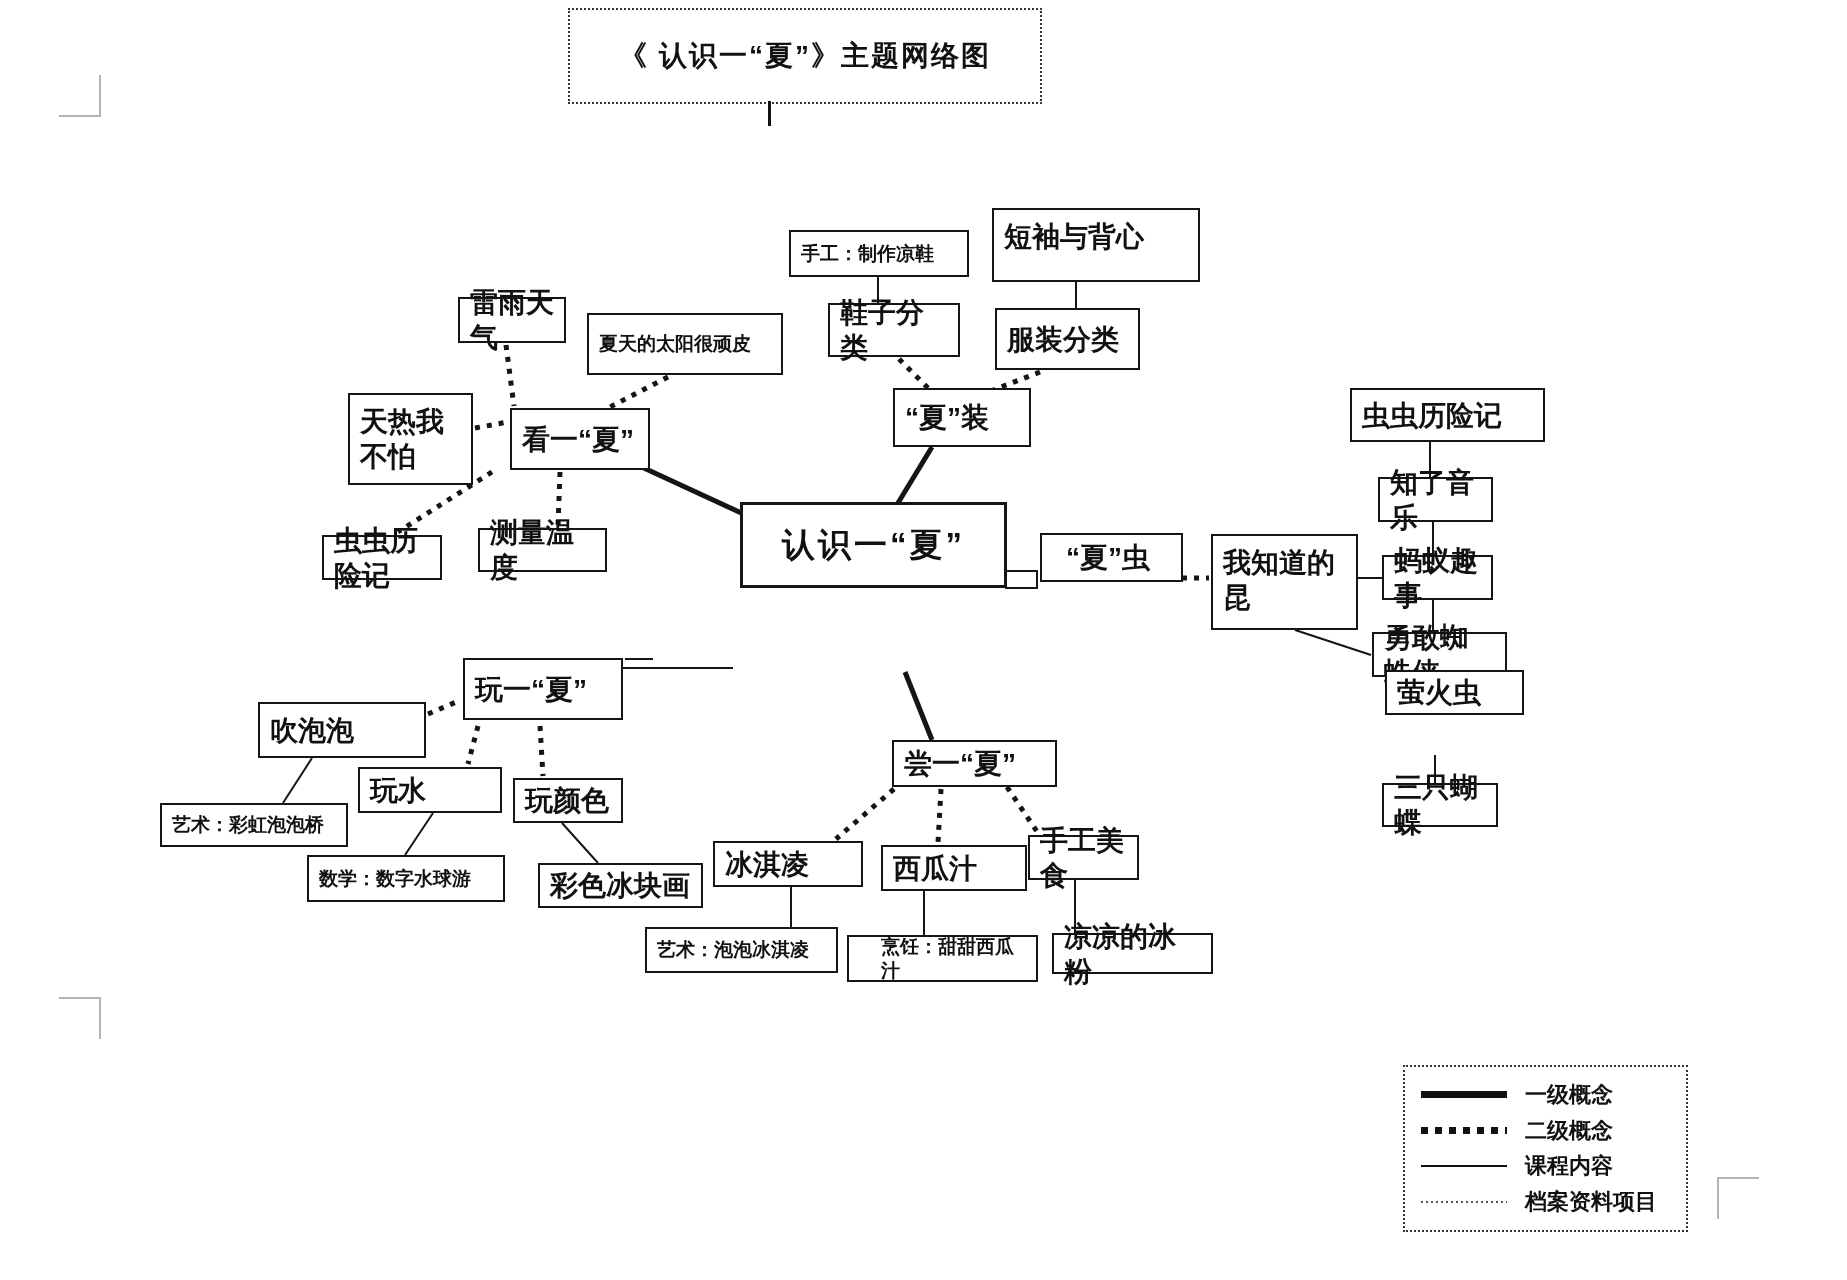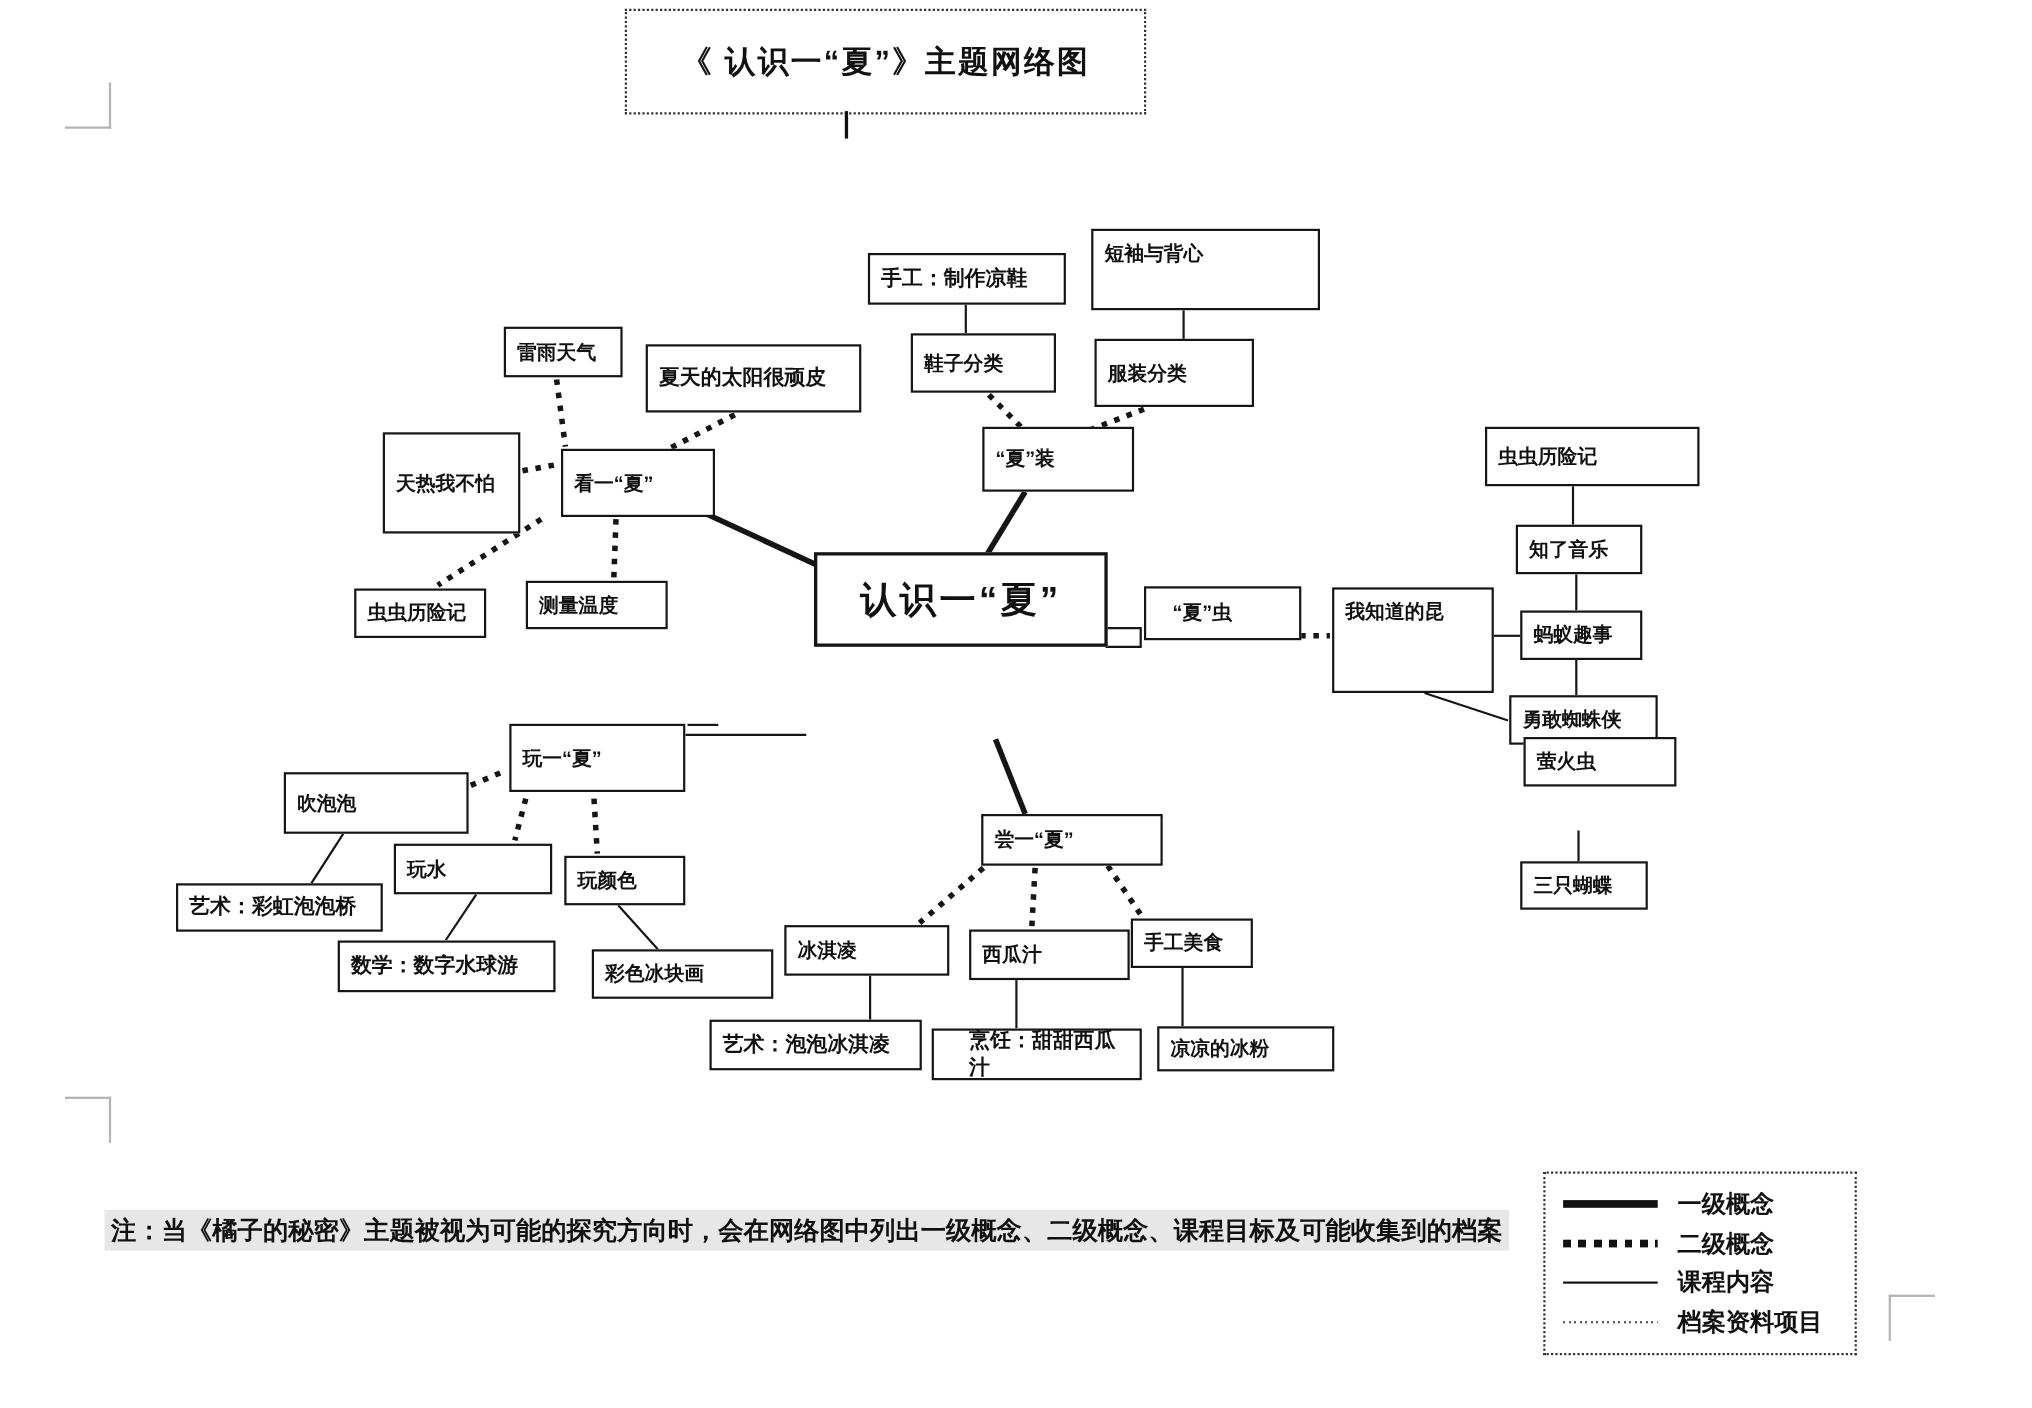--- a/index.html
+++ b/index.html
@@ -9,21 +9,21 @@
   }
   #edges{position:absolute;left:0;top:0;z-index:1;pointer-events:none;}
   .edge{fill:none;stroke:#151515;stroke-linecap:butt;}
   .edge.primary{stroke-width:5;}
   .edge.secondary{stroke-width:5;stroke-dasharray:5 7;}
   .edge.course{stroke-width:2;}
 
   .node{
     position:absolute;z-index:2;background:#fff;border:2px solid #151515;
     display:flex;align-items:center;box-sizing:border-box;
-    padding:2px 10px;font-size:18px;font-weight:700;line-height:1.25;
+    padding:2px 10px;font-size:28px;font-weight:700;line-height:1.25;
   }
   .node.center{font-size:33px;font-weight:800;border-width:3px;justify-content:center;letter-spacing:3px;}
   .node.top{align-items:flex-start;padding-top:9px;}
   .node.small{font-size:19px;}
 
   #title-box{
     position:absolute;left:568px;top:8px;width:470px;height:92px;z-index:2;
     border:2px dotted #333;background:#fff;display:flex;align-items:center;justify-content:center;
     font-size:28px;font-weight:800;letter-spacing:2px;
   }
@@ -90,21 +90,20 @@
       <polyline points="791,887 791,927" class="edge course"></polyline>
       <polyline points="924,891 924,935" class="edge course"></polyline>
       <polyline points="1075,880 1075,933" class="edge course"></polyline>
     </svg>
 
   <div id="title-box">
     <span>《 认识一“夏”》主题网络图</span>
   </div>
   <div id="title-tick"></div>
 
-  <div id="note">注：当《橘子的秘密》主题被视为可能的探究方向时，会在网络图中列出一级概念、二级概念、课程目标及可能收集到的档案</div>
 
   <div id="legend">
     <div class="legend-row">
       <div class="swatch sw-thick-solid"></div>
       <div class="label">一级概念</div>
     </div>
     <div class="legend-row">
       <div class="swatch sw-thick-dotted"></div>
       <div class="label">二级概念</div>
     </div>

